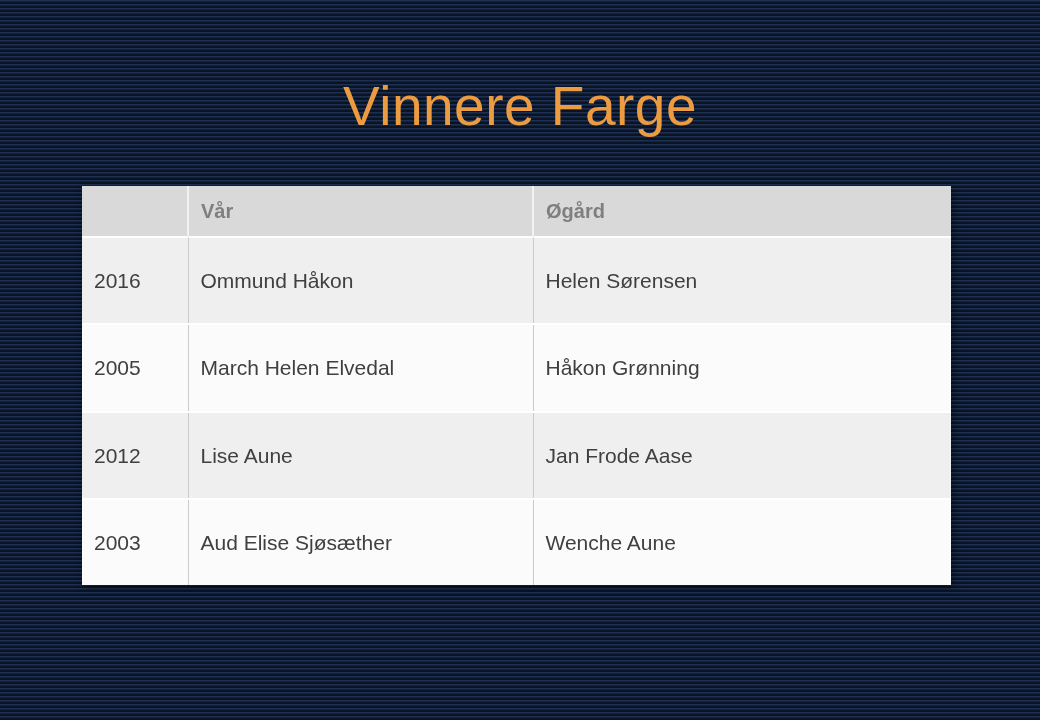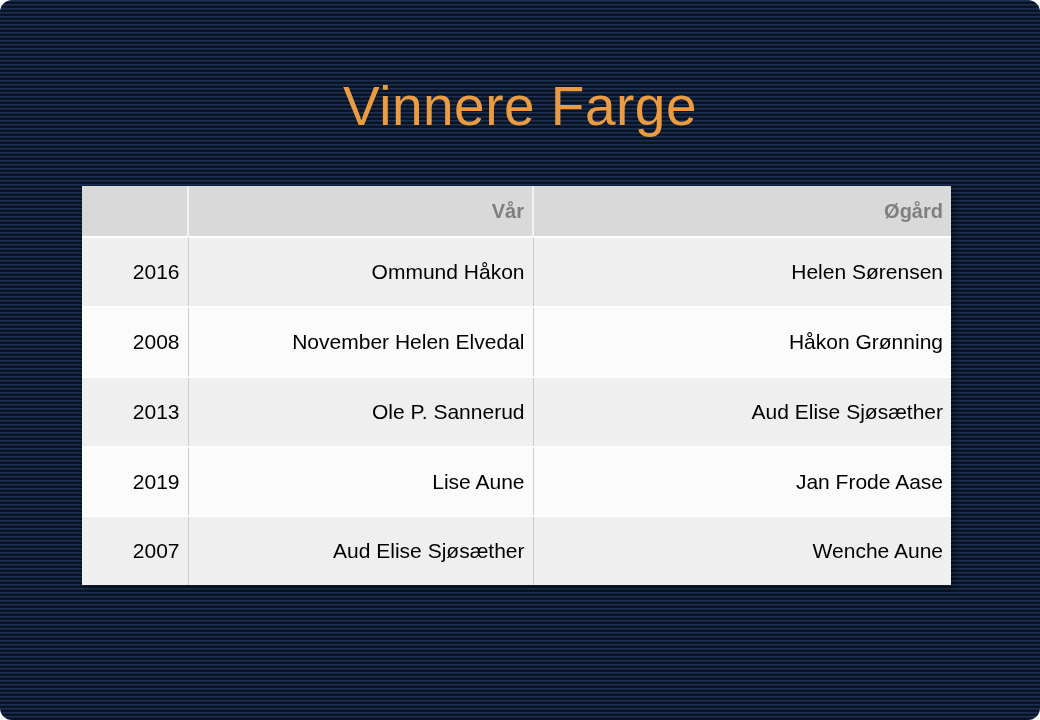--- a/index.html
+++ b/index.html
@@ -16,21 +16,20 @@
     width: 1040px;
     height: 720px;
     background-color: #0B1726;
     
     background-image: repeating-linear-gradient(
       to bottom,
       #1d3052 0px, #1d3052 1px,
       #12233c 1px, #12233c 2px,
       #091322 2px, #091322 4px
     );
-    border-radius: 12px;
   }
 
   .title {
     position: absolute;
     top: 74px;
     left: 0;
     width: 100%;
     margin: 0;
     text-align: center;
     font-size: 55px;
@@ -56,41 +55,41 @@
   }
 
   col.c-year { width: 106px; }
   col.c-var  { width: 345px; }
   col.c-host { width: 418px; }
 
   .winners th,
   .winners td {
     padding: 0 8px 0 12px;
     vertical-align: middle;
-    text-align: right;
+    text-align: left;
     white-space: nowrap;
     overflow: hidden;
   }
 
   .winners thead th {
     height: 50px;
     background: #D9D9D9;
     color: #7F7F7F;
     font-size: 20px;
     font-weight: 700;
   }
 
   .winners thead th + th {
     border-left: 2px solid #F2F2F2;
   }
 
   .winners tbody td {
     height: 49.85px;
     font-size: 21px;
-    color: #000000;
+    color: #404040;
     border-top: 2px solid #FFFFFF;
   }
 
   .winners tbody td + td {
     border-left: 1px solid #CBCBCB;
   }
 
   .winners tbody tr:nth-child(odd) td  { background: #EFEFEF; }
   .winners tbody tr:nth-child(even) td { background: #FBFBFB; }
 </style>
@@ -115,36 +114,31 @@
           <th>Øgård</th>
         </tr>
       </thead>
       <tbody>
         <tr>
           <td>2016</td>
           <td>Ommund Håkon</td>
           <td>Helen Sørensen</td>
         </tr>
         <tr>
-          <td>2008</td>
-          <td>November Helen Elvedal</td>
+          <td>2005</td>
+          <td>March Helen Elvedal</td>
           <td>Håkon Grønning</td>
         </tr>
         <tr>
-          <td>2013</td>
-          <td>Ole P. Sannerud</td>
-          <td>Aud Elise Sjøsæther</td>
-        </tr>
-        <tr>
-          <td>2019</td>
+          <td>2012</td>
           <td>Lise Aune</td>
           <td>Jan Frode Aase</td>
         </tr>
         <tr>
-          <td>2007</td>
+          <td>2003</td>
           <td>Aud Elise Sjøsæther</td>
           <td>Wenche Aune</td>
         </tr>
       </tbody>
     </table>
   </div>
 
 </main>
 
 </body></html>

